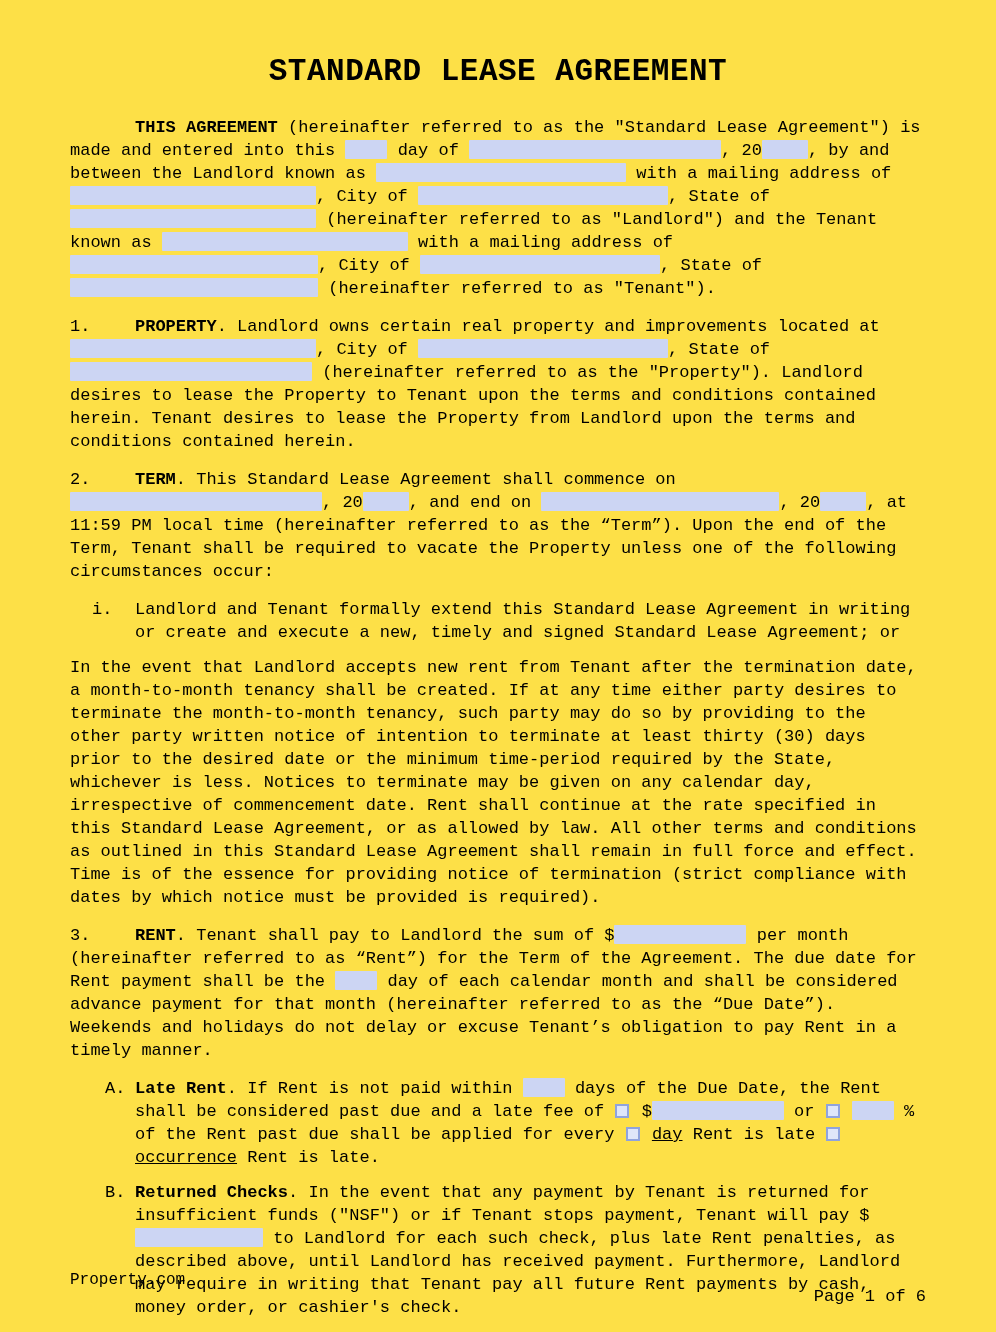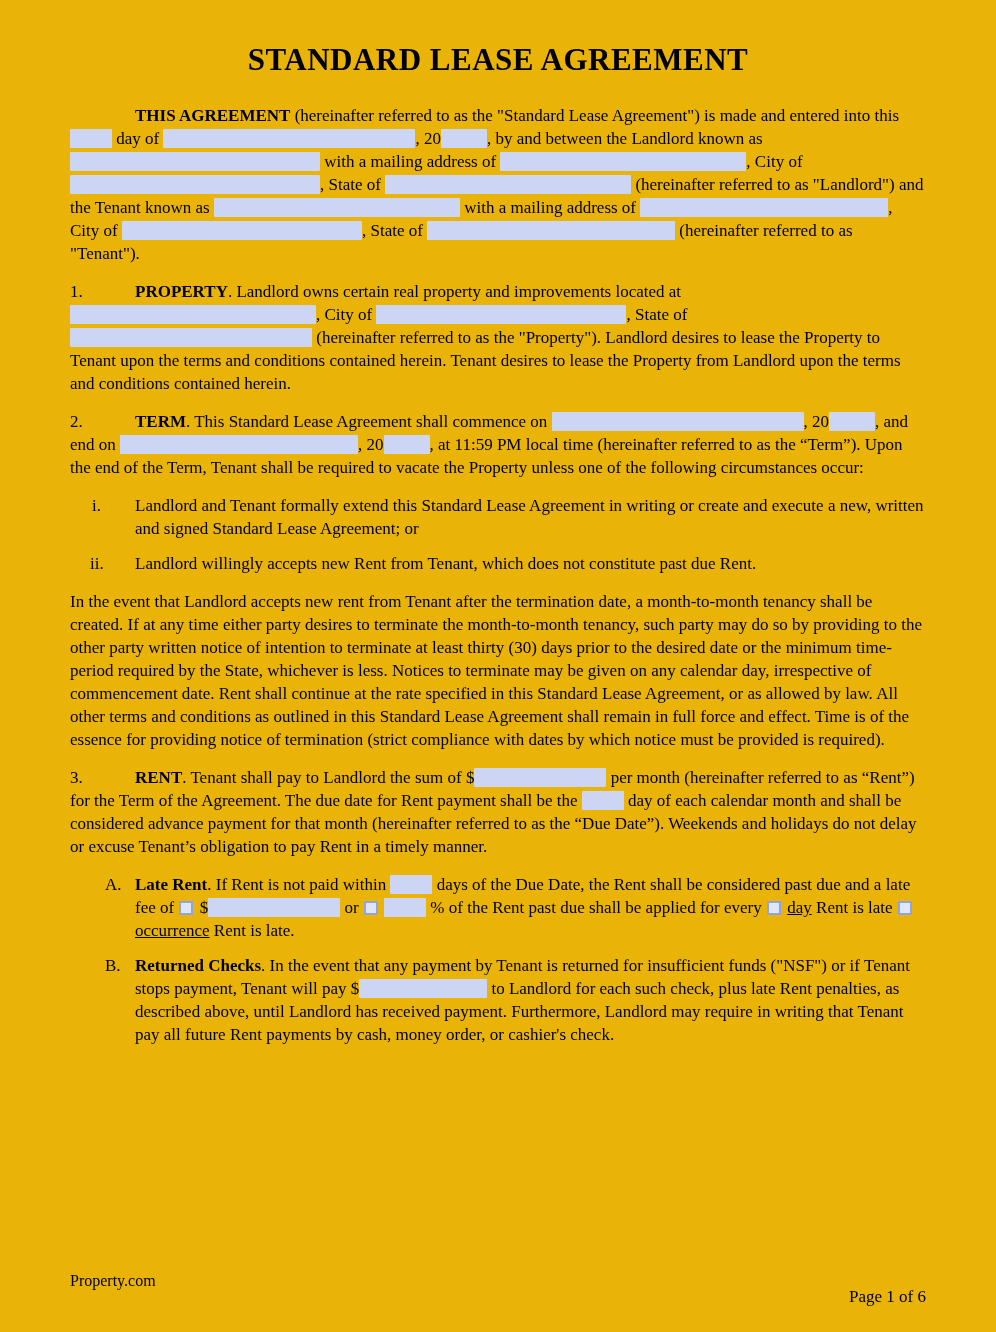--- a/index.html
+++ b/index.html
@@ -1,20 +1,20 @@
 <!DOCTYPE html>
 <html style="--blank-bg: #ccd5f3; --cb-border: #8fa3dd; --cb-bg: #dfe6f9;"><head>
 <meta charset="utf-8">
 <style>
   html,body{margin:0;padding:0;background:#e9e9e9;}
   .page{
     width:996px;height:1332px;margin:0 auto;position:relative;
-    background:#eab308;box-sizing:border-box;
-    padding:32px 70px 0 70px;overflow:hidden;
-    font-family:Liberation Serif, serif;
+    background:#fde047;box-sizing:border-box;
+    padding:44px 70px 0 70px;overflow:hidden;
+    font-family:Liberation Mono, monospace;
     font-size:17px;line-height:23px;color:#000;
   }
   .title{
     text-align:center;font-weight:bold;font-size:31px;line-height:36px;
     margin:10px 0 26px 0;letter-spacing:0.5px;
   }
   .block{margin:12px 0 15px 0;}
   .block.tight{margin-bottom:2px;}
   .li{position:relative;}
   .marker-abs{position:absolute;top:0;}
@@ -36,22 +36,21 @@
 </style>
 </head>
 <body>
 
 <div class="page">
   <div class="title">STANDARD LEASE AGREEMENT</div>
   <div>
       <div class="block" style="text-indent: 65px;"><span class="bold">THIS AGREEMENT</span><span> (hereinafter referred to as the "Standard Lease Agreement") is made and entered into this </span><span class="blank" style="width: 42px;"></span><span> day of </span><span class="blank" style="width: 252px;"></span><span>, 20</span><span class="blank" style="width: 46px;"></span><span>, by and between the Landlord known as </span><span class="blank" style="width: 250px;"></span><span> with a mailing address of </span><span class="blank" style="width: 246px;"></span><span>, City of </span><span class="blank" style="width: 250px;"></span><span>, State of </span><span class="blank" style="width: 246px;"></span><span> (hereinafter referred to as "Landlord") and the Tenant known as </span><span class="blank" style="width: 246px;"></span><span> with a mailing address of </span><span class="blank" style="width: 248px;"></span><span>, City of </span><span class="blank" style="width: 240px;"></span><span>, State of </span><span class="blank" style="width: 248px;"></span><span> (hereinafter referred to as "Tenant").</span></div>
       <div class="block"><span class="m-inline" style="width: 65px;">1.</span><span class="bold">PROPERTY</span><span>. Landlord owns certain real property and improvements located at </span><span class="blank" style="width: 246px;"></span><span>, City of </span><span class="blank" style="width: 250px;"></span><span>, State of </span><span class="blank" style="width: 242px;"></span><span> (hereinafter referred to as the "Property"). Landlord desires to lease the Property to Tenant upon the terms and conditions contained herein. Tenant desires to lease the Property from Landlord upon the terms and conditions contained herein.</span></div>
       <div class="block"><span class="m-inline" style="width: 65px;">2.</span><span class="bold">TERM</span><span>. This Standard Lease Agreement shall commence on </span><span class="blank" style="width: 252px;"></span><span>, 20</span><span class="blank" style="width: 46px;"></span><span>, and end on </span><span class="blank" style="width: 238px;"></span><span>, 20</span><span class="blank" style="width: 46px;"></span><span>, at 11:59 PM local time (hereinafter referred to as the “Term”). Upon the end of the Term, Tenant shall be required to vacate the Property unless one of the following circumstances occur:</span></div>
-      <div class="block tight li" style="padding-left: 65px;"><span class="marker-abs" style="left: 22px;">i.</span><span>Landlord and Tenant formally extend this Standard Lease Agreement in writing or create and execute a new, written and signed Standard Lease Agreement; or</span></div>
-      <div class="block li" style="padding-left: 65px;"><span class="marker-abs" style="left: 20px;">ii.</span><span>Landlord willingly accepts new Rent from Tenant, which does not constitute past due Rent.</span></div>
+      <div class="block tight li" style="padding-left: 65px;"><span class="marker-abs" style="left: 22px;">i.</span><span>Landlord and Tenant formally extend this Standard Lease Agreement in writing or create and execute a new, timely and signed Standard Lease Agreement; or</span></div>
       <div class="block"><span>In the event that Landlord accepts new rent from Tenant after the termination date, a month-to-month tenancy shall be created. If at any time either party desires to terminate the month-to-month tenancy, such party may do so by providing to the other party written notice of intention to terminate at least thirty (30) days prior to the desired date or the minimum time-period required by the State, whichever is less. Notices to terminate may be given on any calendar day, irrespective of commencement date. Rent shall continue at the rate specified in this Standard Lease Agreement, or as allowed by law. All other terms and conditions as outlined in this Standard Lease Agreement shall remain in full force and effect. Time is of the essence for providing notice of termination (strict compliance with dates by which notice must be provided is required).</span></div>
       <div class="block"><span class="m-inline" style="width: 65px;">3.</span><span class="bold">RENT</span><span>. Tenant shall pay to Landlord the sum of $</span><span class="blank" style="width: 132px;"></span><span> per month (hereinafter referred to as “Rent”) for the Term of the Agreement. The due date for Rent payment shall be the </span><span class="blank" style="width: 42px;"></span><span> day of each calendar month and shall be considered advance payment for that month (hereinafter referred to as the “Due Date”). Weekends and holidays do not delay or excuse Tenant’s obligation to pay Rent in a timely manner.</span></div>
       <div class="block tight li" style="padding-left: 65px;"><span class="marker-abs" style="left: 35px;">A.</span><span class="bold">Late Rent</span><span>. If Rent is not paid within </span><span class="blank" style="width: 42px;"></span><span> days of the Due Date, the Rent shall be considered past due and a late fee of </span><span class="cb"></span><span> $</span><span class="blank" style="width: 132px;"></span><span> or </span><span class="cb"></span><span> </span><span class="blank" style="width: 42px;"></span><span> % of the Rent past due shall be applied for every </span><span class="cb"></span><span> </span><span class="ul">day</span><span> Rent is late </span><span class="cb"></span><span> </span><span class="ul">occurrence</span><span> Rent is late.</span></div>
       <div class="block li" style="padding-left: 65px;"><span class="marker-abs" style="left: 35px;">B.</span><span class="bold">Returned Checks</span><span>. In the event that any payment by Tenant is returned for insufficient funds ("NSF") or if Tenant stops payment, Tenant will pay $</span><span class="blank" style="width: 128px;"></span><span> to Landlord for each such check, plus late Rent penalties, as described above, until Landlord has received payment. Furthermore, Landlord may require in writing that Tenant pay all future Rent payments by cash, money order, or cashier's check.</span></div>
     </div>
   <div class="footer-brand">Property.com</div>
   <div class="page-number">Page 1 of 6</div>
 </div>
 
 </body></html>

